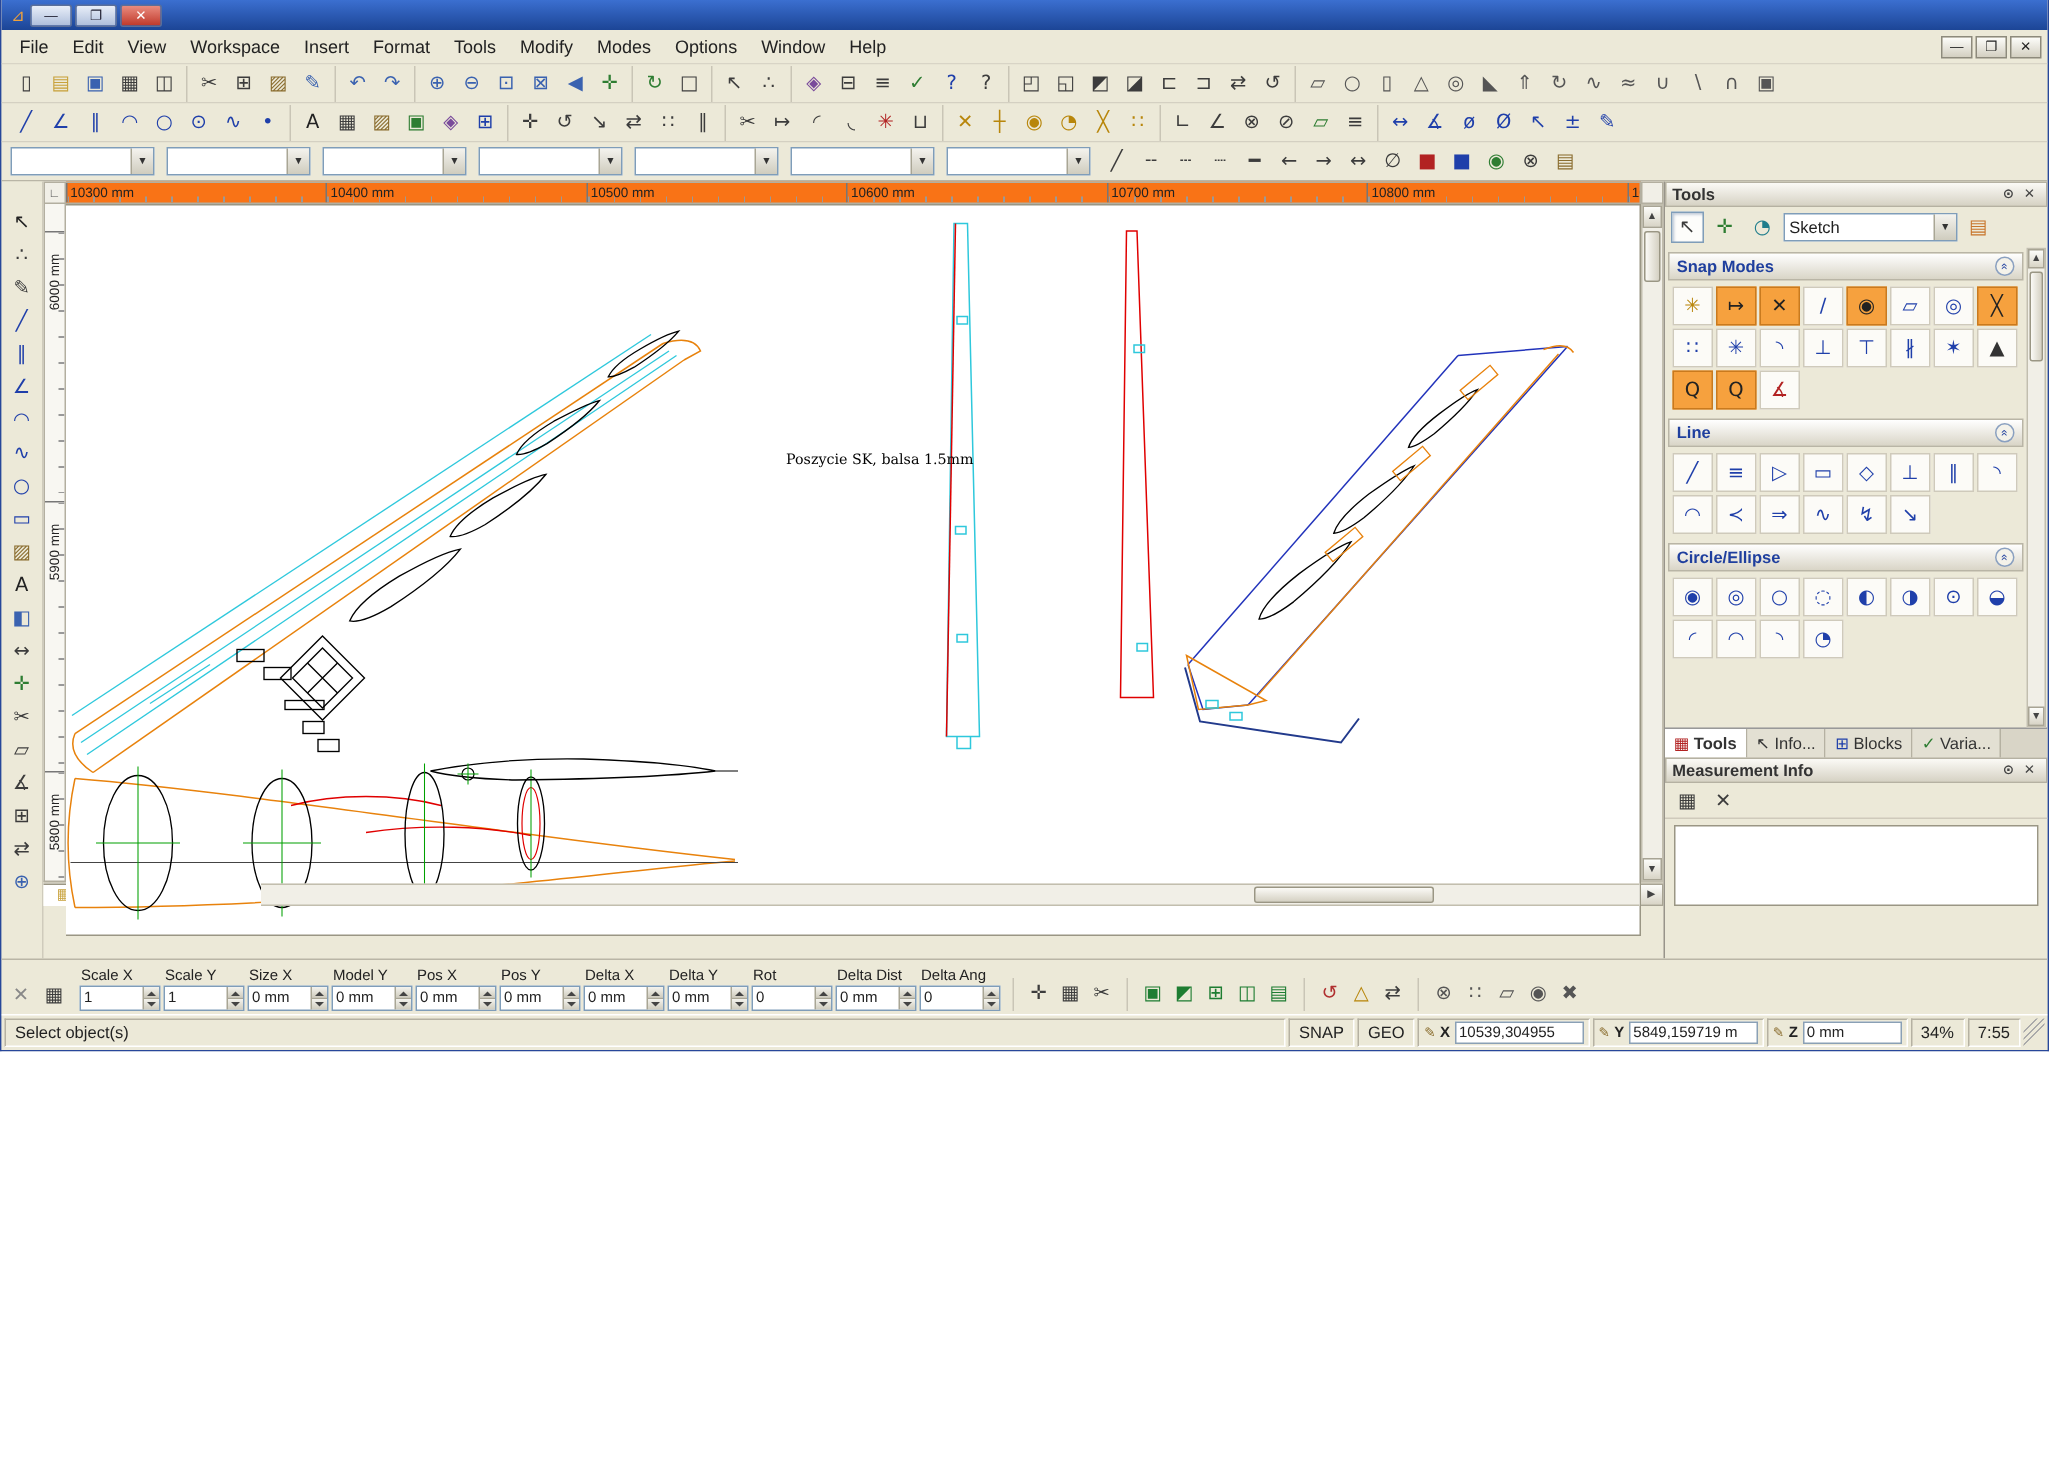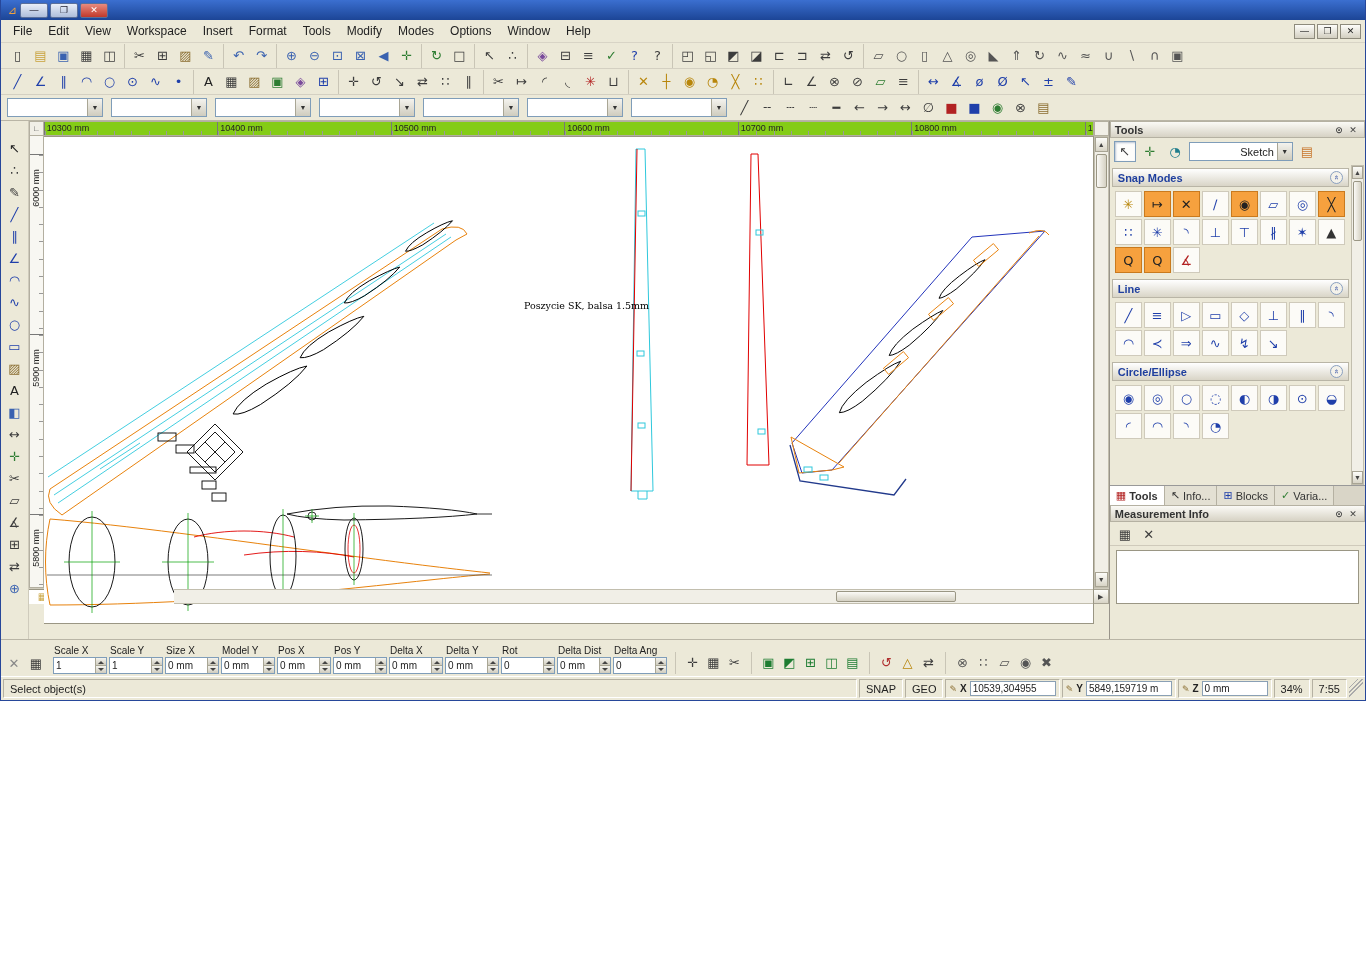--- a/index.html
+++ b/index.html
@@ -36,21 +36,21 @@
   .combo-arrow { width:15px; height:100%; background:linear-gradient(#f4f3ee,#cfccbe); border-left:1px solid #a9a695; font-size:7px; display:flex; align-items:center; justify-content:center; color:#333; }
   .style-icons { display:flex; }
 
   
   .main-row { flex:1; display:flex; min-height:0; }
   .left-tools { width:28px; background:#ece9d8; border-right:1px solid #cfcbbc; padding-top:16px; display:flex; flex-direction:column; align-items:center; }
   .lt-btn { width:23px; height:22px; display:flex; align-items:center; justify-content:center; border:1px solid transparent; }
   .center-col { width:1080px; display:flex; flex-direction:column; }
   .hruler-row { height:15px; display:flex; flex:0 0 auto; }
   .corner { width:15px; height:15px; background:#f1efe7; border:1px solid #b3afa0; font-size:8px; color:#555; display:flex; align-items:center; justify-content:center; }
-  .hruler { width:1050px; height:15px; background:#84cc16; border:1px solid #b3afa0; border-left:none; display:flex; overflow:hidden; position:relative; }
+  .hruler { width:1050px; height:15px; background:#f97316; border:1px solid #b3afa0; border-left:none; display:flex; overflow:hidden; position:relative; }
   .hseg { width:173.5px; flex:0 0 auto; border-left:1px solid #777; position:relative; }
   .hseg:after { content:''; position:absolute; left:0; right:0; bottom:0; height:4px;
      background:repeating-linear-gradient(to right,#999 0 1px,transparent 1px 17.3px); }
   .hlabel { position:absolute; top:1px; left:2px; font-size:9px; color:#222; white-space:nowrap; }
   .canvas-row { height:452px; display:flex; flex:0 0 auto; }
   .vruler { width:15px; background:#f8f7f2; border:1px solid #b3afa0; border-top:none; overflow:hidden; padding-top:18px; }
   .vseg { height:180px; border-top:1px solid #777; position:relative; }
   .vseg:after { content:''; position:absolute; top:0; bottom:0; right:0; width:4px;
      background:repeating-linear-gradient(to bottom,#999 0 1px,transparent 1px 17.3px); }
   .vlabel { position:absolute; top:28px; left:-24px; width:60px; text-align:center; font-size:9px; transform:rotate(-90deg); color:#222; white-space:nowrap; }
@@ -67,21 +67,21 @@
   .h-thumb { position:absolute; top:1px; bottom:1px; left:72%; width:120px; background:linear-gradient(#fbfaf6,#d5d1c3); border:1px solid #9a9684; border-radius:2px; }
 
   
   .right-panel { width:258px; background:#ece9d8; border-left:1px solid #98948a; display:flex; flex-direction:column; }
   .p-titlebar { height:17px; background:linear-gradient(#fbfaf6,#d6d2c4); border:1px solid #b5b1a2; display:flex; align-items:center; font-size:11px; font-weight:bold; color:#333; padding:0 4px; flex:0 0 auto; }
   .p-title { flex:1; }
   .p-ico { width:14px; height:13px; font-size:9px; display:flex; align-items:center; justify-content:center; color:#444; }
   .p-toolbar { height:27px; display:flex; align-items:center; gap:3px; padding:0 4px; flex:0 0 auto; }
   .pt-btn { width:22px; height:21px; display:flex; align-items:center; justify-content:center; border:1px solid transparent; }
   .pt-btn.pressed { border:1px solid #7f9db9; background:#fdfdfb; box-shadow:inset 1px 1px 2px #b9c4d4; }
-  .p-combo { width:104px;text-align:right; }
+  .p-combo { width:116px; }
   .palettes { height:320px; position:relative; padding-right:14px; overflow:hidden; flex:0 0 auto; }
   .p-scroll { position:absolute; right:1px; top:0; bottom:0; width:13px; background:#f1efe7; border:1px solid #c2beae; display:flex; flex-direction:column; }
   .p-scroll .sc-btn { height:13px; line-height:11px; }
   .p-scroll .v-thumb { height:60px; }
   .sec-head { height:19px; margin:3px 2px 1px 2px; background:linear-gradient(#ffffff,#d9d5c7); border:1px solid #b9b5a6; display:flex; align-items:center; padding:0 5px; }
   .sec-title { font-weight:bold; font-size:11px; color:#1f3f9e; flex:1; }
   .chev-btn { width:13px; height:13px; border:1px solid #8aa0c0; border-radius:50%; font-size:8px; display:flex; align-items:center; justify-content:center; transform:rotate(90deg); color:#1f3f9e; background:#f4f2ea; }
   .pal { display:flex; flex-wrap:wrap; padding:2px 2px 2px 4px; }
   .pal-btn { width:27px; height:26px; margin:1px; border:1px solid #cfcabb; background:#fcfbf7; display:flex; align-items:center; justify-content:center; }
   .pal-btn .gl { color:#1f3faa; font-size:13px; }

